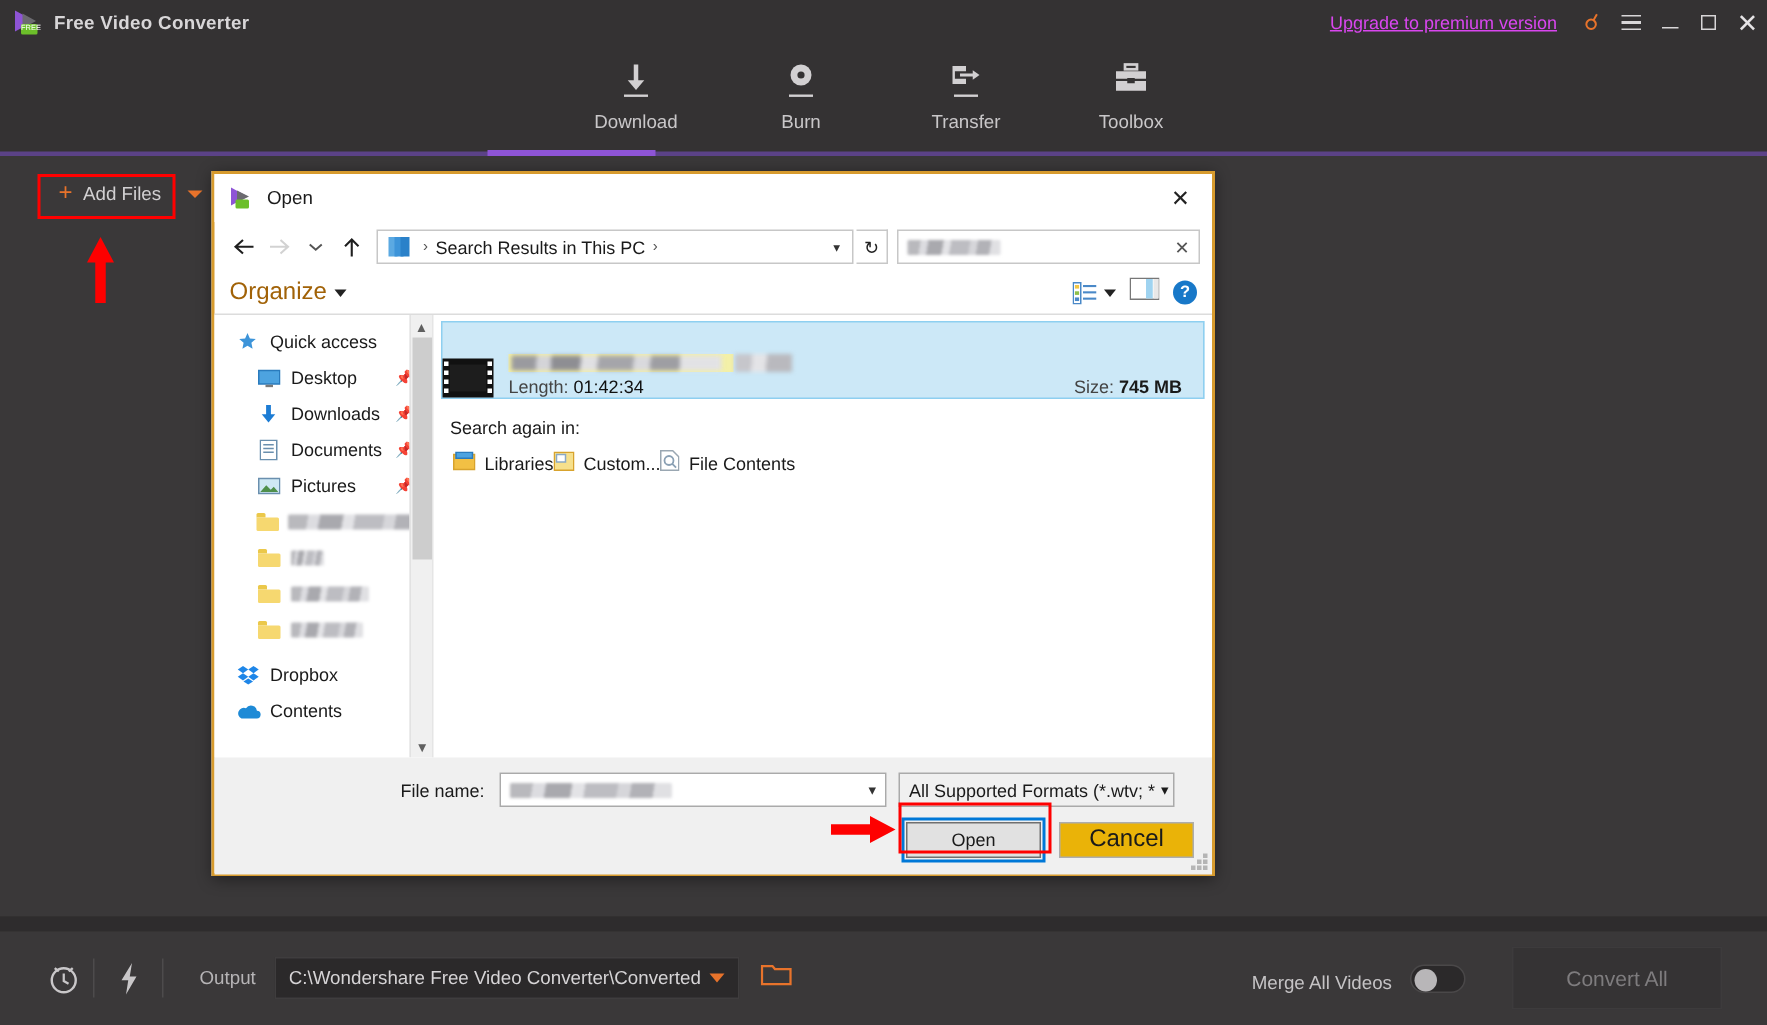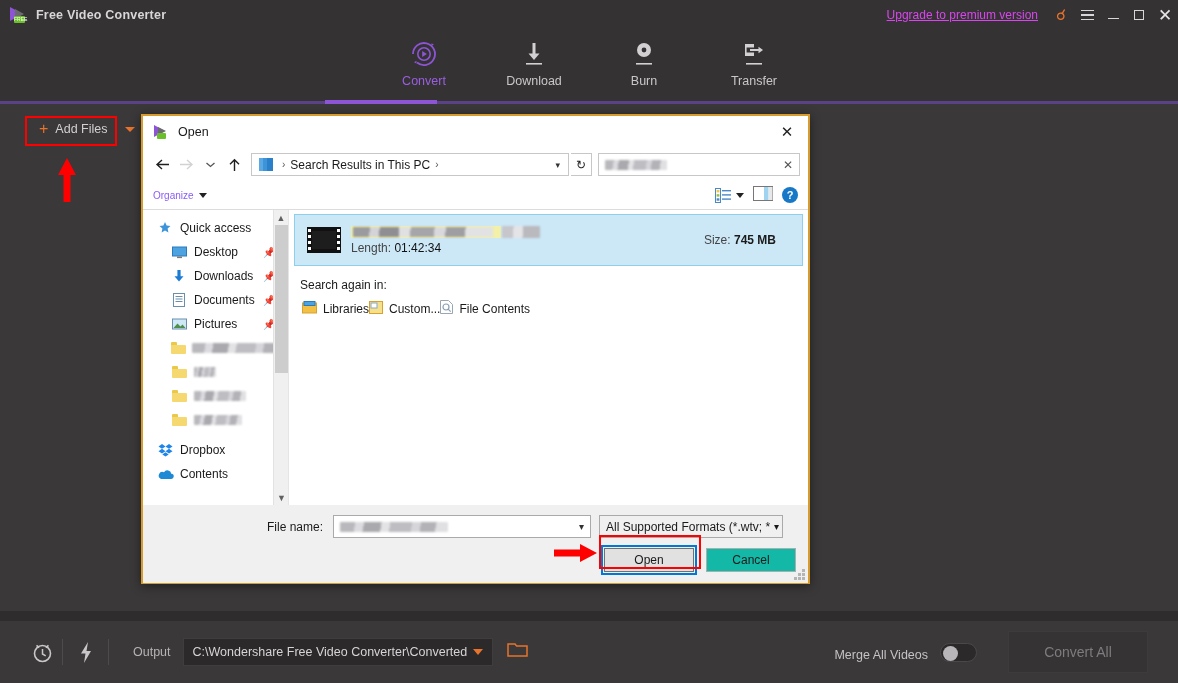--- a/index.html
+++ b/index.html
@@ -179,21 +179,21 @@
     display: flex; align-items: center; padding: 0 6px;
   }
   .blur-text {
     background-image: linear-gradient(100deg,#b9b9bd 0 14%,#dcdce0 14% 22%,#a9a9ae 22% 38%,#e3e3e6 38% 46%,#bdbdc2 46% 66%,#d6d6da 66% 74%,#b2b2b7 74% 88%,#e0e0e3 88% 100%);
     filter: blur(1.1px); border-radius: 1px; height: 10px;
   }
   .search-x { margin-left: auto; color: #555; font-size: 12px; cursor: pointer; }
 
   .dlg-toolbar { height: 29px; display: flex; align-items: center; padding: 0 10px;
       border-bottom: 1px solid #dcdcdc; }
-  .organize { font-size: 10px; color: #8b5cf6; cursor: pointer; display: flex; align-items: center; gap: 5px; }
+  .organize { font-size: 16px; color: #a16207; cursor: pointer; display: flex; align-items: center; gap: 5px; }
   .tb-black-caret { width:0;height:0;border-left:4px solid transparent;border-right:4px solid transparent;border-top:5px solid #222; }
   .dlg-tb-right { margin-left: auto; display: flex; align-items: center; gap: 9px; }
   .helpcircle { width: 16px; height: 16px; border-radius: 50%; background: #1878c8; color: #fff;
       font-size: 11px; font-weight: bold; display: flex; align-items: center; justify-content: center; cursor: pointer; }
 
   .dlg-body { display: flex; height: 295px; }
   .dlg-side { width: 145px; position: relative; background: #fff; padding-top: 6px; overflow: hidden; }
   .side-row { height: 24px; display: flex; align-items: center; font-size: 12px; color: #1a1a1a; cursor: pointer; }
   .side-row .ico { width: 20px; display: flex; align-items: center; justify-content: center; margin-right: 5px; }
   .side-row.lvl0 { padding-left: 12px; }
@@ -205,21 +205,21 @@
 
   .sb { position: absolute; right: 0; top: 0; width: 15px; height: 295px; background: #f0f0f0;
         border-left: 1px solid #e2e2e2; }
   .sb-arrow { height: 15px; display: flex; align-items: center; justify-content: center;
         color: #606060; font-size: 9px; cursor: pointer; }
   .sb-thumb { position: absolute; left: 1px; top: 15px; width: 13px; height: 148px; background: #cdcdcd; cursor: pointer; }
 
   .dlg-main { flex: 1; background: #fff; border-left: 1px solid #e5e5e5; padding: 4px 5px 0 5px; }
   .file-row {
     height: 52px; background: #cce8f7; border: 1px solid #8ecff0;
-    display: flex; align-items: center; padding: 0 12px;
+    display: flex; align-items: flex-end; padding: 0 0;
   }
   .film-ico { width: 34px; height: 26px; background: #111; position: relative; margin-right: 10px; flex: none; }
   .film-ico .perf { position: absolute; width: 3px; height: 3px; background: #fff; }
   .film-ico .inner { position: absolute; left: 5px; top: 4px; width: 24px; height: 18px; background: #1d1d1d; }
   .fname-blur { width: 150px; height: 12px; background: #f3f0a8; position: relative; }
   .fname-blur .inner-b {
     position: absolute; left: 2px; top: 1px; width: 140px; height: 10px;
     background-image: linear-gradient(95deg,#9a9a9f 0 12%,#d4d4d8 12% 19%,#8e8e93 19% 33%,#e0e0e3 33% 41%,#a5a5aa 41% 58%,#d9d9dd 58% 66%,#9e9ea3 66% 80%,#e2e2e5 80% 100%);
     filter: blur(1.3px);
   }
@@ -248,22 +248,22 @@
     overflow: hidden; white-space: nowrap; cursor: pointer;
   }
   .fmt-combo .dd { margin-left: auto; font-size: 10px; padding-left: 4px; }
   .foot-row2 { display: flex; align-items: center; justify-content: flex-end; padding: 10px 12px 0 0; gap: 12px; }
   .btn-open {
     width: 90px; height: 24px; background: #e1e1e1; border: 1px solid #707070;
     font-size: 12px; color: #1a1a1a; display: flex; align-items: center; justify-content: center;
     outline: 2px solid #0078d7; outline-offset: 1px; cursor: pointer;
   }
   .btn-cancel {
-    width: 90px; height: 24px; background: #14b8a6; border: 1px solid #adadad;
-    font-size: 12px; color: #1a1a1a; display: flex; align-items: center; justify-content: center; cursor: pointer;
+    width: 90px; height: 24px; background: #eab308; border: 1px solid #adadad;
+    font-size: 16px; color: #1a1a1a; display: flex; align-items: center; justify-content: center; cursor: pointer;
   }
   .open-redbox { position: absolute; left: 456px; top: 30px; width: 102px; height: 34px; border: 2px solid #f00; pointer-events: none; }
   .open-redarrow { position: absolute; left: 411px; top: 39px; width: 44px; height: 18px; }
   .grip { position: absolute; right: 3px; bottom: 3px; width: 12px; height: 12px; }
   .grip i { position: absolute; width: 3px; height: 3px; background: #b5b5b5; }
 </style>
 </head>
 <body>
 
 <div id="app">
@@ -292,32 +292,20 @@
           <div class="max-i"></div>
         </div>
       <div class="tb-icon">
           <span class="close-i">✕</span>
         </div>
     </div>
   </div>
 
   <div class="navbar">
 
-    <div class="navitem active">
-      <div class="nav-ico">
-        <svg width="34" height="34" viewBox="0 0 34 34">
-          <path d="M6 17a11 11 0 1 1 4 8.5" fill="none" stroke="#8e54d6" stroke-width="1.8"></path>
-          <path d="M24.5 6.2l2.4 1.3-2.4 1.5z" fill="#8e54d6"></path>
-          <path d="M9.4 26.6l-2.4-1.4 2.5-1.4z" fill="#8e54d6"></path>
-          <circle cx="17" cy="17" r="6.2" fill="none" stroke="#8e54d6" stroke-width="1.6"></circle>
-          <path d="M15.2 13.9l4.7 3.1-4.7 3.1z" fill="#8e54d6"></path>
-        </svg>
-      </div>
-      <div class="nav-label">Convert</div>
-    </div>
 
     <div class="navitem">
       <div class="nav-ico">
         <svg width="30" height="30" viewBox="0 0 30 30">
           <rect x="13.5" y="4" width="3" height="13" fill="#d2d0d2"></rect>
           <path d="M9.5 14.5L15 21l5.5-6.5z" fill="#d2d0d2"></path>
           <rect x="7" y="24" width="16" height="1.6" fill="#d2d0d2"></rect>
         </svg>
       </div>
       <div class="nav-label">Download</div>
@@ -340,20 +328,31 @@
           <rect x="6" y="5" width="9" height="12" fill="#d2d0d2"></rect>
           <rect x="7.6" y="8.5" width="10" height="5" fill="#343233"></rect>
           <rect x="11" y="10" width="10" height="2" fill="#d2d0d2"></rect>
           <path d="M19.5 7.8L24 11l-4.5 3.2z" fill="#d2d0d2"></path>
           <rect x="7" y="24" width="16" height="1.6" fill="#d2d0d2"></rect>
         </svg>
       </div>
       <div class="nav-label">Transfer</div>
     </div>
 
+    <div class="navitem">
+      <div class="nav-ico">
+        <svg width="30" height="30" viewBox="0 0 30 30">
+          <rect x="11" y="4" width="8" height="3.2" fill="none" stroke="#d2d0d2" stroke-width="1.8"></rect>
+          <rect x="5" y="8.5" width="20" height="5" fill="#d2d0d2"></rect>
+          <rect x="5" y="15" width="20" height="6.5" fill="#d2d0d2"></rect>
+          <rect x="12.5" y="13" width="5" height="3.5" fill="#343233"></rect>
+        </svg>
+      </div>
+      <div class="nav-label">Toolbox</div>
+    </div>
   </div>
 
   <div class="bar-line"></div>
   <div class="bar-active"></div>
 
   <div class="apptoolbar">
     <div class="addfiles-wrap">
       <div class="addfiles">
         <span class="plus">+</span>
         <span>Add Files</span>

